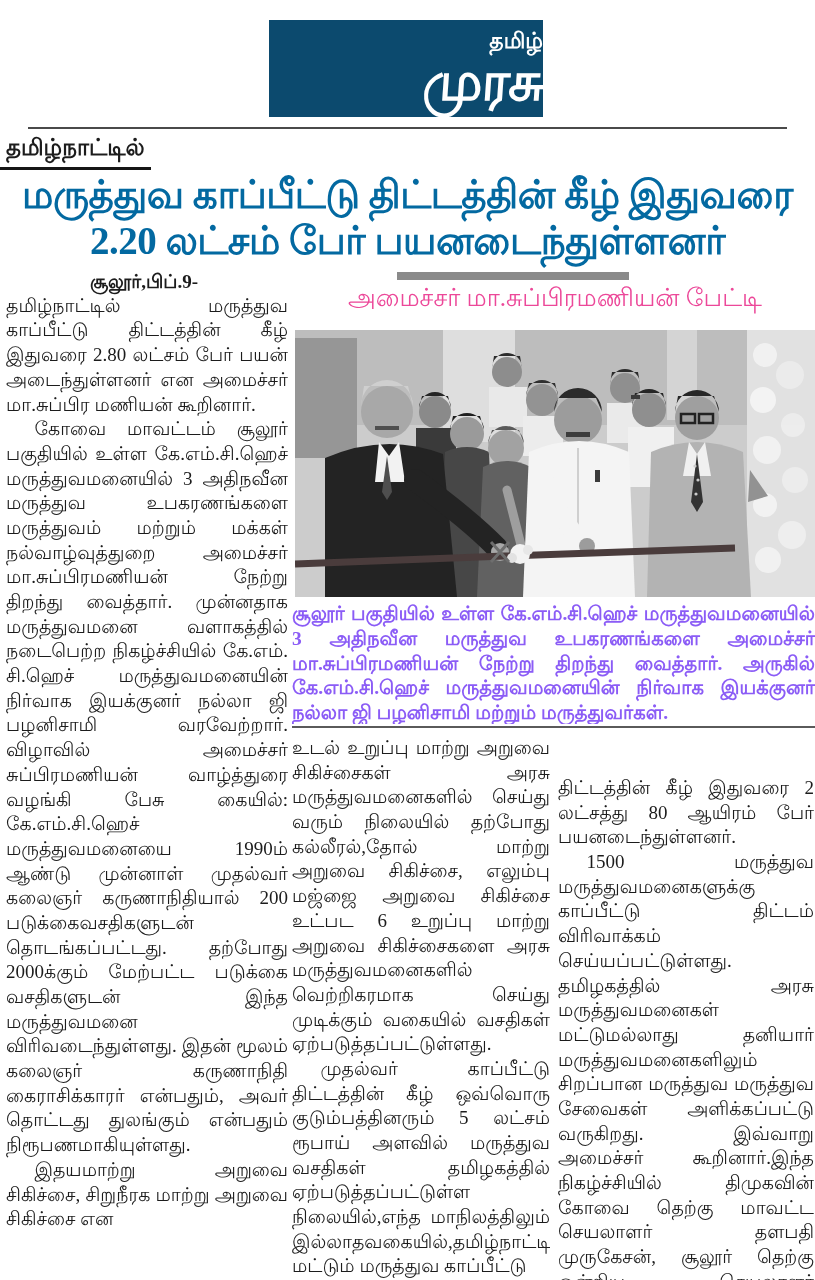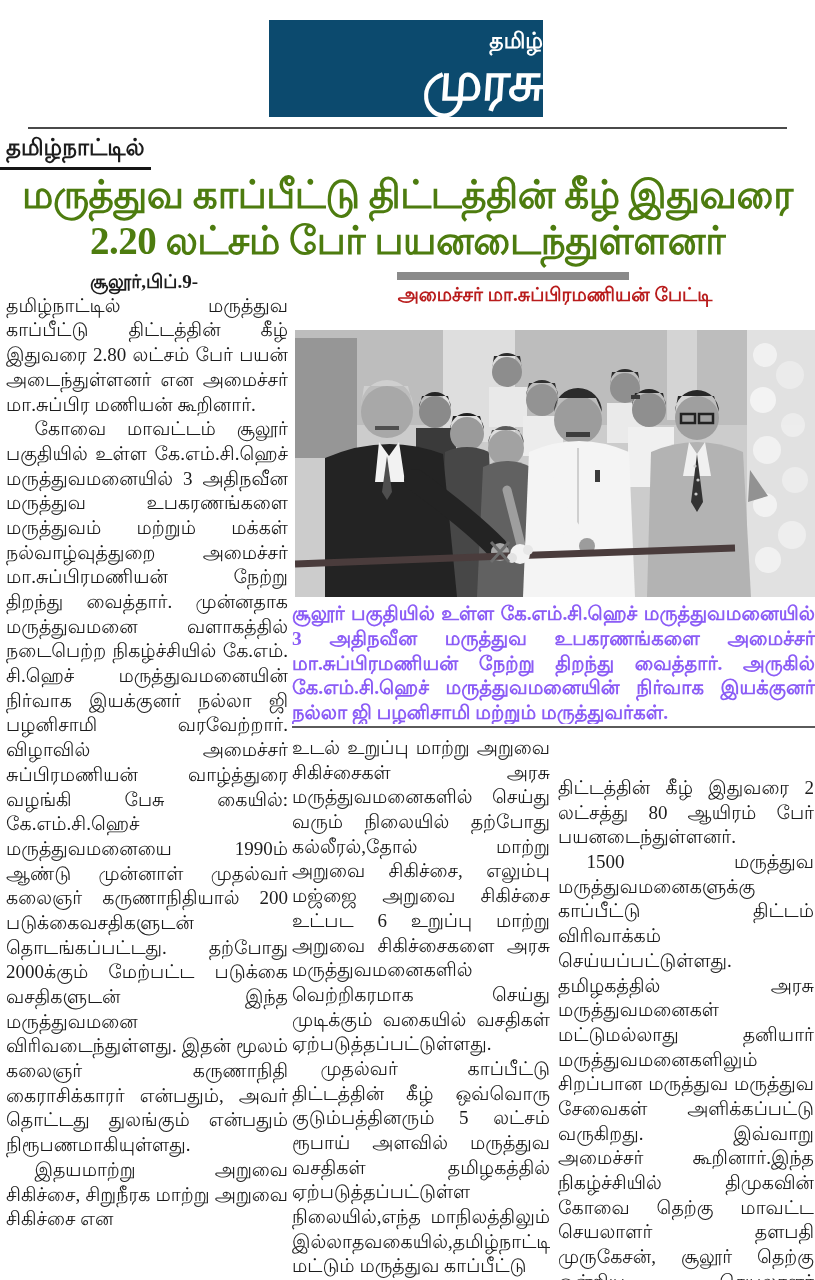--- a/index.html
+++ b/index.html
@@ -25,35 +25,35 @@
   
   .kicker-wrap { position:absolute; left:0; top:135px; width:815px; text-align:left; }
   .kicker {
     display:inline-block; font-size:23px; font-weight:700;
     border-bottom:3px solid #161616; padding:0 6px 3px 6px;
     font-family:"Liberation Serif", serif;
   }
   
   .headline {
     position:absolute; left:10px; top:172px; width:795px; text-align:center;
-    font-weight:900; font-size:39px; line-height:1.18; color:#4d7c0f;
+    font-weight:900; font-size:39px; line-height:1.18; color:#0369a1;
     letter-spacing:-0.5px;
   }
   
   .left-col {
     position:absolute; left:6px; top:271px; width:282px; height:1005px; overflow:hidden;
   }
   .dateline { text-align:center; font-weight:700; font-size:19px; padding-right:6px; line-height:1.2; }
   .body-text { font-size:19px; line-height:1.3; text-align:justify; }
   .body-text p { margin:0; }
   .body-text p + p { text-indent:1.5em; }
   
   .subhead-block { position:absolute; left:298px; top:272px; width:514px; text-align:center; }
   .subhead-bar { width:232px; height:8px; background:#8a8a8a; margin:0 auto 4px auto; transform:translateX(-42px); }
-  .subhead { font-size:19px; font-weight:700; line-height:1.15; color:#b91c1c; }
+  .subhead { font-size:25px; font-weight:400; line-height:1.15; color:#ec4899; }
   
   .photo-frame { position:absolute; left:295px; top:330px; width:520px; height:267px; overflow:hidden; background:#cfcfcf; }
   .photo-frame svg { display:block; }
   
   .caption {
     position:absolute; left:292px; top:602px; width:523px; height:122px; overflow:hidden;
     font-size:19.5px; font-weight:700; line-height:1.27; text-align:justify; color:#8b5cf6;
   }
   
   .mid-col  { position:absolute; left:292px; top:736px; width:258px; height:542px; overflow:hidden; }

